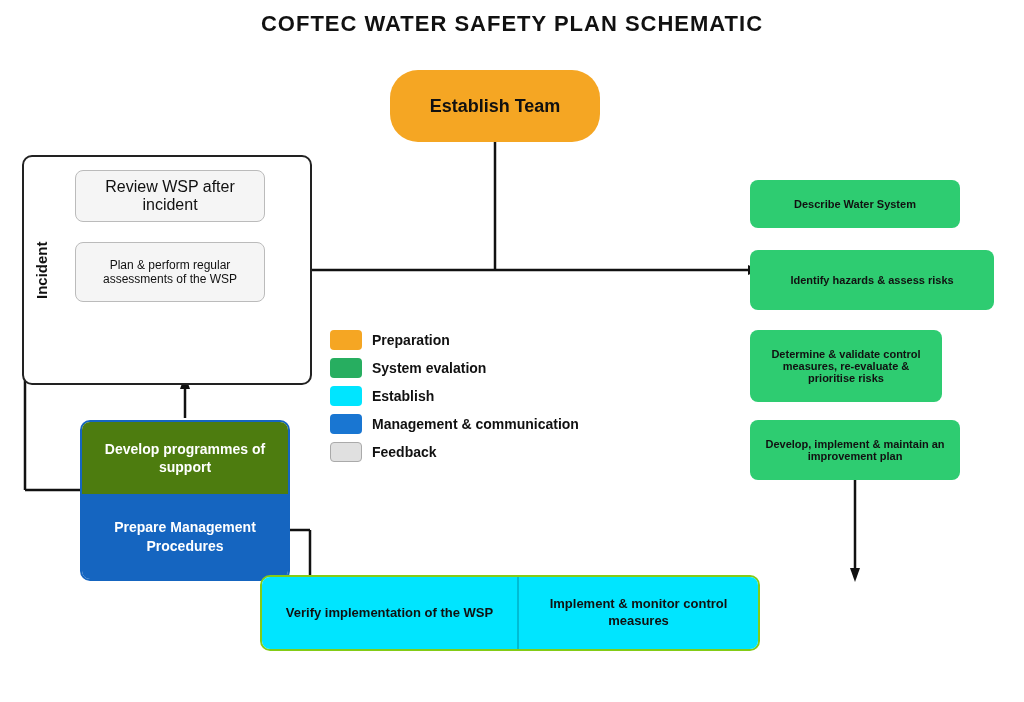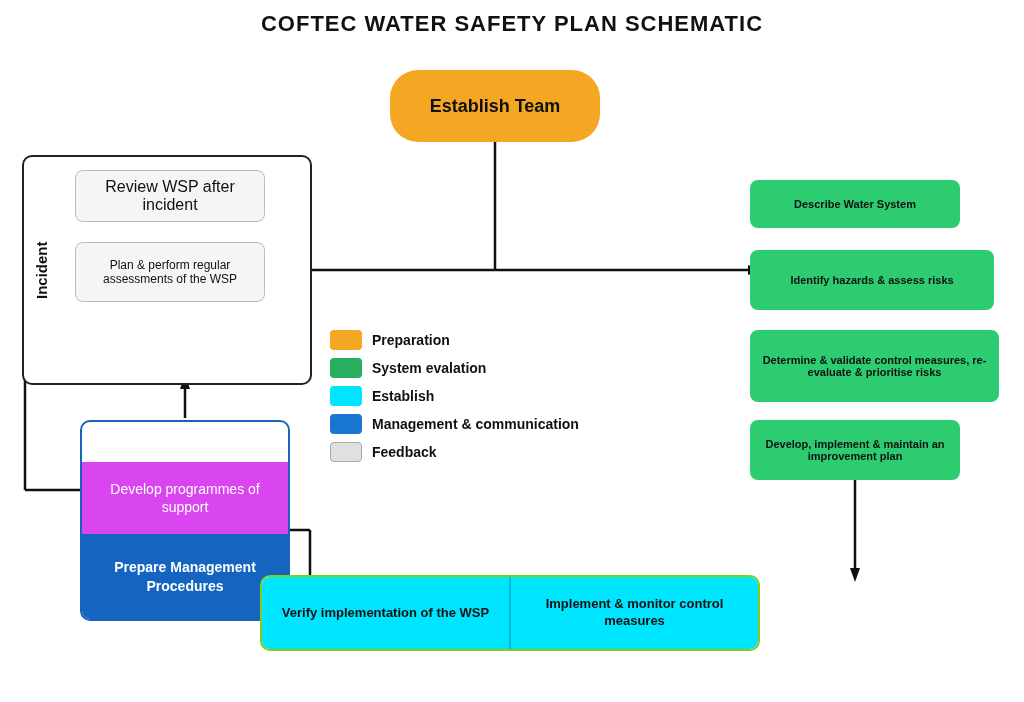--- a/index.html
+++ b/index.html
@@ -115,28 +115,27 @@
       position: absolute;
       top: 420px;
       left: 80px;
       width: 210px;
       border: 2px solid #1565C0;
       border-radius: 10px;
       background: #fff;
       overflow: hidden;
     }
     .develop-programmes {
-      background: #d946ef;
+      background: #4d7c0f;
       color: #fff;
       font-size: 14px;
-      font-weight: normal;
+      font-weight: bold;
       text-align: center;
       padding: 18px 10px;
       line-height: 1.3;
-      margin-top: 40px;
     }
     .prepare-mgmt {
       background: #1565C0;
       color: #fff;
       font-size: 14px;
       font-weight: bold;
       text-align: center;
       padding: 24px 10px;
       line-height: 1.3;
     }
@@ -185,21 +184,21 @@
     }
     .identify-hazards {
       top: 250px;
       left: 750px;
       width: 244px;
       height: 60px;
     }
     .determine-validate {
       top: 330px;
       left: 750px;
-      width: 249px;
+      width: 192px;
       height: 72px;
     }
     .develop-implement {
       top: 420px;
       left: 750px;
       width: 210px;
       height: 60px;
     }
     
     .cyan-outer {
@@ -231,21 +230,21 @@
     }
     .implement-monitor {
       flex: 1;
       background: #00E5FF;
       display: flex;
       align-items: center;
       justify-content: center;
       font-size: 13px;
       font-weight: bold;
       text-align: center;
-      padding: 8px;
+      padding: 0;
       color: #111;
       line-height: 1.3;
     }
   </style>
 </head>
 <body>
 
 <div class="page">
 
   <div class="title">COFTEC WATER SAFETY PLAN SCHEMATIC</div>

